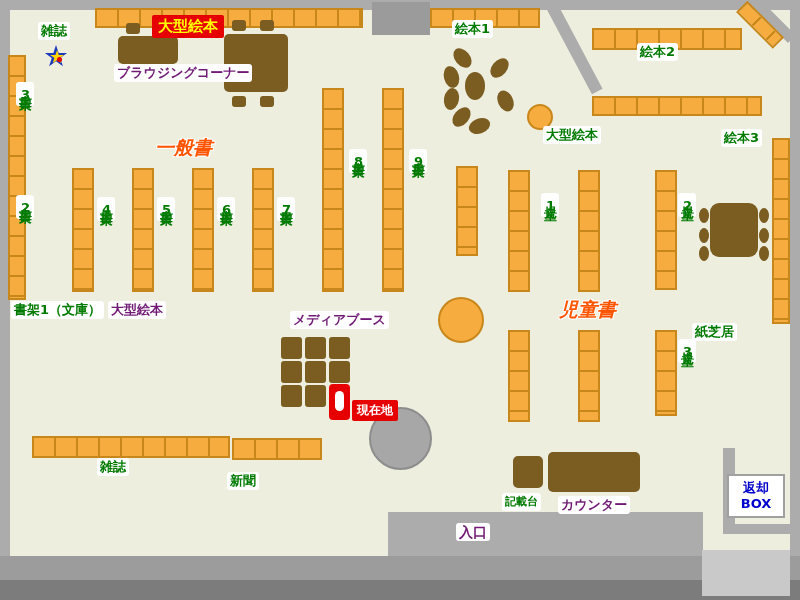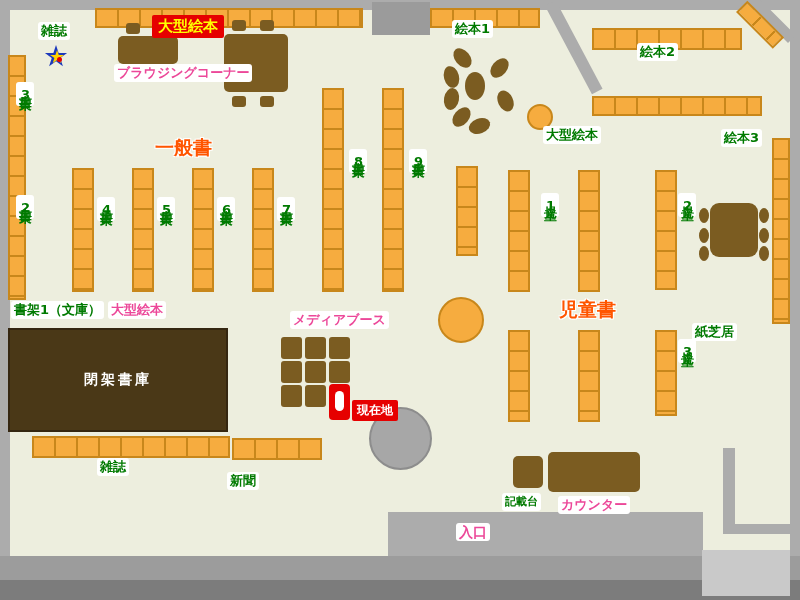--- a/index.html
+++ b/index.html
@@ -11,25 +11,25 @@
   .shelf.v { background: repeating-linear-gradient(to bottom, #F6AC3F 0 18px, #C8871B 18px 20px); }
   .shelf.h { background: repeating-linear-gradient(to right, #F6AC3F 0 20px, #C8871B 20px 22px); }
   .furn { position: absolute; background: #7B5C21; border-radius: 5px; }
   .chair { position: absolute; background: #7B5C21; border-radius: 3px; }
   .ell { position: absolute; background: #7B5C21; border-radius: 50%; }
   .circle { position: absolute; border-radius: 50%; }
   .c-orange { background: #F6AC3F; border: 2px solid #C8871B; }
   .c-gray { background: #A7A7A7; border: 2px solid #8D8D8D; }
   .lbl { position: absolute; background: #FFF; border-radius: 3px; padding: 1px 3px;
          font-weight: bold; font-size: 13px; color: #007A00; white-space: nowrap; line-height: 16px; }
-  .lbl.blue { color: #ec4899; }
+  .lbl.blue { color: #701a75; }
   .lbl.small { font-size: 11px; }
   .lbl.v { writing-mode: vertical-rl; text-orientation: upright; padding: 3px 1px; letter-spacing: 1px; }
   .cat { position: absolute; font-weight: bold; font-size: 19px; color: #FF5500; white-space: nowrap;
-         text-shadow: 1px 1px 0 #FFF, -1px -1px 0 #FFF, 1px -1px 0 #FFF, -1px 1px 0 #FFF; }
+         text-shadow: 1px 1px 0 #FFF, -1px -1px 0 #FFF, 1px -1px 0 #FFF, -1px 1px 0 #FFF; font-style: italic; }
   .redbox { position: absolute; background: #E60000; color: #FFFF00; font-weight: bold; font-size: 15px;
             padding: 2px 6px; white-space: nowrap; border-radius: 2px; }
   .curloc { position: absolute; background: #E60000; color: #FFF; font-size: 12px; font-weight: bold;
             padding: 2px 5px; border-radius: 2px; white-space: nowrap; }
   .heika { position: absolute; background: #4A3817; border: 2px solid #352711; display: flex;
            align-items: center; justify-content: center; color: #FFF; font-weight: bold; font-size: 14px;
            letter-spacing: 3px; }
   .retbox { position: absolute; background: #FFF; border: 2px solid #A0A0A0; color: #0000CC;
             font-weight: bold; font-size: 13px; display: flex; flex-direction: column;
             align-items: center; justify-content: center; line-height: 16px; }
@@ -119,23 +119,20 @@
   <div class="chair" style="left:329px;top:361px;width:21px;height:22px"></div>
   <div class="chair" style="left:281px;top:385px;width:21px;height:22px"></div>
   <div class="chair" style="left:305px;top:385px;width:21px;height:22px"></div>
   <div class="marker" style="left:329px;top:384px;width:21px;height:36px">
       <div class="inner"></div>
     </div>
 
   <div class="furn" style="left:513px;top:456px;width:30px;height:32px"></div>
   <div class="furn" style="left:548px;top:452px;width:92px;height:40px"></div>
 
-  <div class="heika" style="left:8px;top:328px;width:220px;height:104px">
-    <span>閉架書庫</span>
-  </div>
 
   <div class="lbl" style="left:38px;top:22px">雑誌</div>
   <div class="star" style="left:44px;top:46px">
     <span class="s1">★</span>
     <span class="s2">★</span>
     <span class="dot"></span>
   </div>
   <div class="redbox" style="left:152px;top:15px">大型絵本</div>
   <div class="lbl blue" style="left:114px;top:64px">ブラウジングコーナー</div>
   <div class="lbl v" style="left:16px;top:82px">書架3</div>
@@ -158,14 +155,18 @@
   <div class="lbl" style="left:692px;top:323px">紙芝居</div>
   <div class="lbl" style="left:11px;top:301px">書架1（文庫）</div>
   <div class="lbl blue" style="left:108px;top:301px">大型絵本</div>
   <div class="lbl blue" style="left:290px;top:311px">メディアブース</div>
   <div class="curloc" style="left:352px;top:400px">現在地</div>
   <div class="lbl" style="left:97px;top:458px">雑誌</div>
   <div class="lbl" style="left:227px;top:472px">新聞</div>
   <div class="lbl small" style="left:502px;top:493px">記載台</div>
   <div class="lbl blue" style="left:558px;top:496px">カウンター</div>
   <div class="lbl blue" style="left:456px;top:523px;font-size:14px">入口</div>
+  <div class="retbox" style="left:727px;top:474px;width:58px;height:44px">
+    <span>返却</span>
+    <span>BOX</span>
+  </div>
 
 </div>
 
 </body></html>

